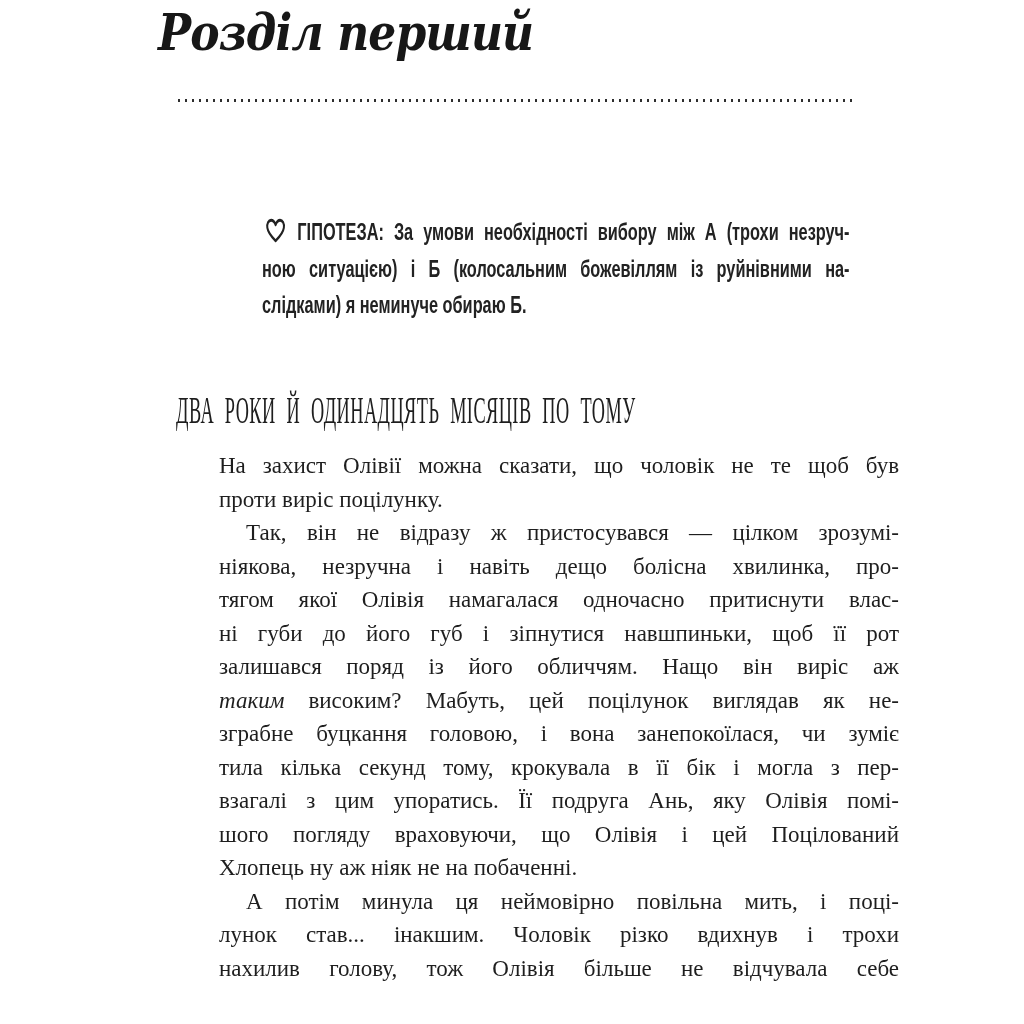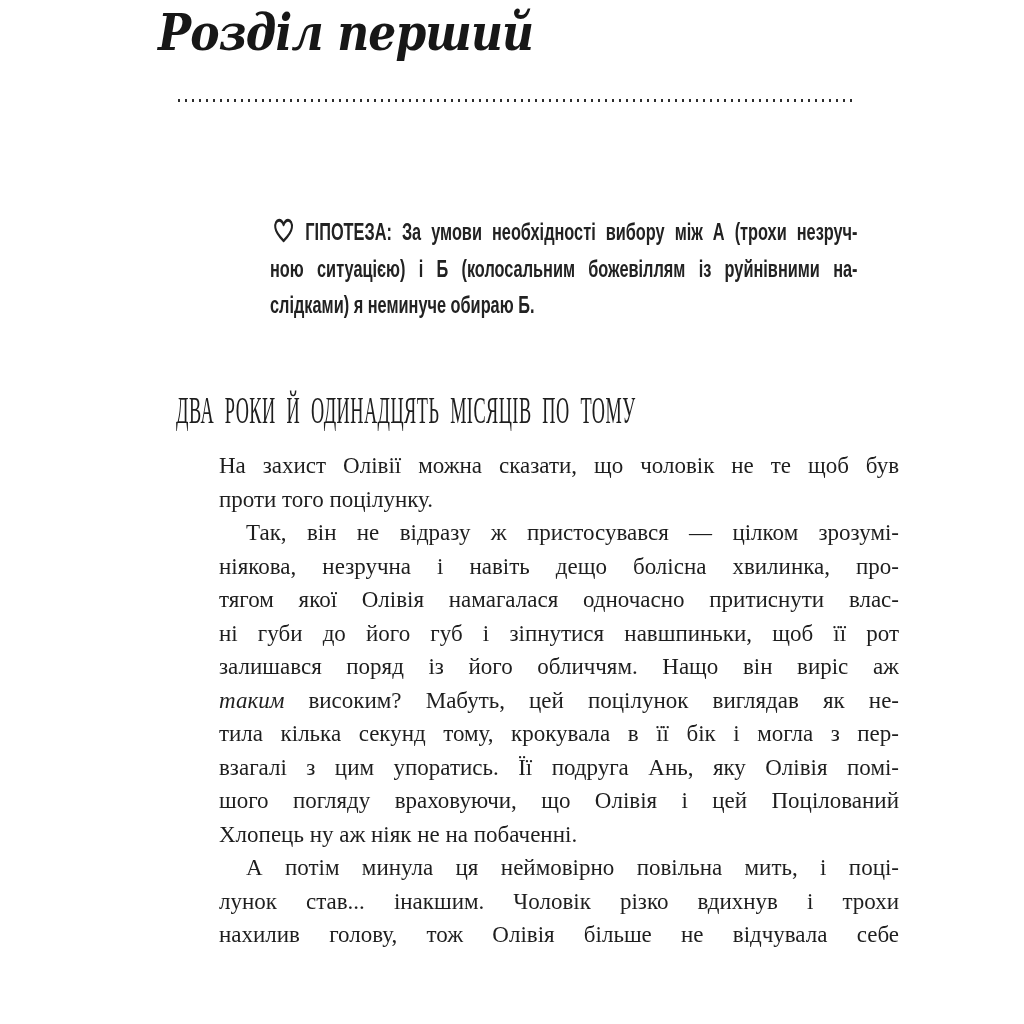--- a/index.html
+++ b/index.html
@@ -34,21 +34,20 @@
     left:178px;top:99px;
     width:674px;height:3px;
     background:repeating-linear-gradient(to right,#2e2e2e 0 2px,transparent 2px 7px);
   }
 
   
   .hypothesis{
     position:absolute;
     left:262px;top:214px;
     width:590px;
-    margin-left:8px;
   }
   .hyp-inner{
     width:864px;
     transform:scaleX(0.68);
     transform-origin:left top;
     font-family:"Liberation Sans", sans-serif;
     font-weight:bold;
     font-size:24px;
     line-height:36.6px;
     color:#222222;
@@ -127,30 +126,31 @@
       <div class="hyp-line pend">слідками) я неминуче обираю Б.</div>
     </div>
   </div>
 
   <div class="section-heading">ДВА РОКИ Й ОДИНАДЦЯТЬ МІСЯЦІВ ПО ТОМУ</div>
 
   <div class="body-text">
 
     <div>
       <div class="bline">На захист Олівії можна сказати, що чоловік не те щоб був</div>
-      <div class="bline pend">проти того поцілунку.</div>
+      <div class="bline pend">проти виріс поцілунку.</div>
     </div>
 
     <div>
       <div class="bline indent">Так, він не відразу ж пристосувався — цілком зрозумі-</div>
       <div class="bline">ніякова, незручна і навіть дещо болісна хвилинка, про-</div>
       <div class="bline">тягом якої Олівія намагалася одночасно притиснути влас-</div>
       <div class="bline">ні губи до його губ і зіпнутися навшпиньки, щоб її рот</div>
       <div class="bline">залишався поряд із його обличчям. Нащо він виріс аж</div>
       <div class="bline"><i>таким</i><span> високим? Мабуть, цей поцілунок виглядав як не-</span></div>
+      <div class="bline">зграбне буцкання головою, і вона занепокоїлася, чи зуміє</div>
       <div class="bline">тила кілька секунд тому, крокувала в її бік і могла з пер-</div>
       <div class="bline">взагалі з цим упоратись. Її подруга Ань, яку Олівія помі-</div>
       <div class="bline">шого погляду враховуючи, що Олівія і цей Поцілований</div>
       <div class="bline pend">Хлопець ну аж ніяк не на побаченні.</div>
     </div>
 
     <div>
       <div class="bline indent">А потім минула ця неймовірно повільна мить, і поці-</div>
       <div class="bline">лунок став... інакшим. Чоловік різко вдихнув і трохи</div>
       <div class="bline">нахилив голову, тож Олівія більше не відчувала себе</div>

